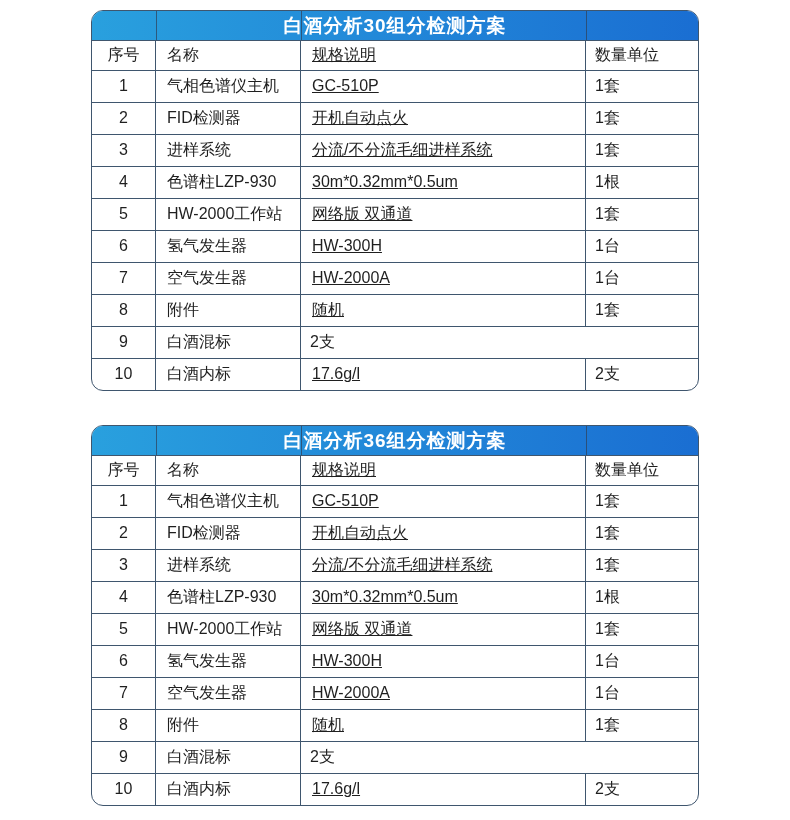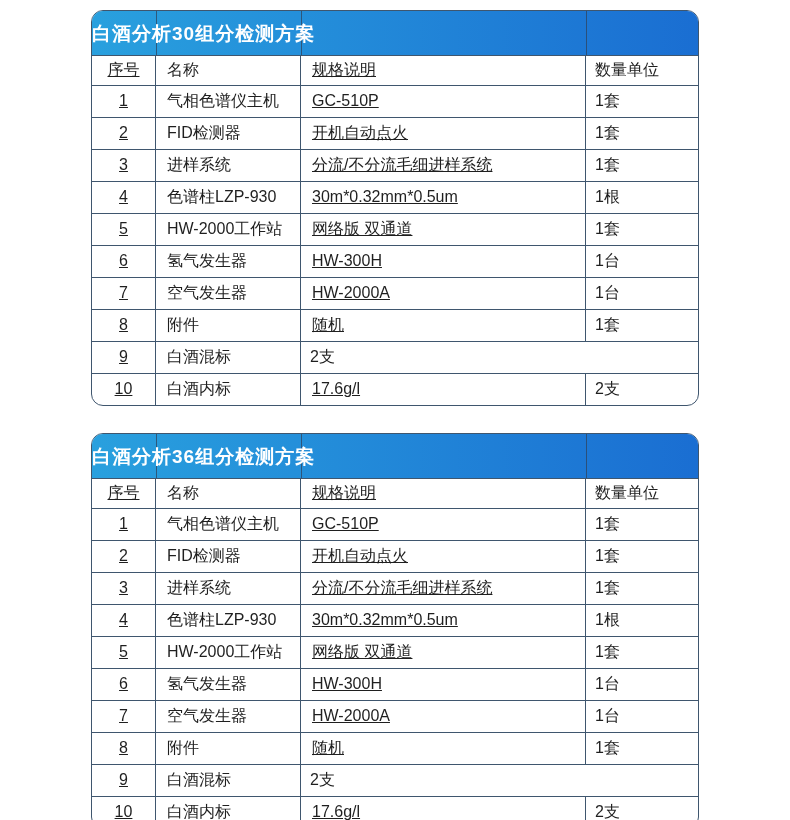--- a/index.html
+++ b/index.html
@@ -19,26 +19,26 @@
   }
   .page{padding-top:10px;}
   .spec-table{
     width:608px;
     margin:0 auto 0 91px;
     border:1.5px solid var(--line);
     border-radius:12px;
     overflow:hidden;
     background:#ffffff;
   }
-  .spec-table + .spec-table{margin-top:27px;}
+  .spec-table + .spec-table{margin-top:34px;}
   .title-bar{
     position:relative;
-    height:44px;
+    height:29px;
     background:linear-gradient(90deg,var(--grad-a),var(--grad-b));
-    display:flex;align-items:center;justify-content:flex-start;
+    display:flex;align-items:center;justify-content:center;
   }
   .title-bar .vline{
     position:absolute;top:0;bottom:0;width:1px;
     background:rgba(47,67,92,0.75);
   }
   .vl1{left:64px;} .vl2{left:209px;} .vl3{left:494px;}
   .title{
     position:relative;
     font-size:19px;font-weight:bold;color:var(--title-text);
     letter-spacing:1px;line-height:1;
@@ -50,21 +50,21 @@
   .row,.header-row{border-top:1px solid var(--line);}
   .title-bar + .header-row{border-top:1px solid var(--line);}
   .cell{
     min-height:31px;
     display:flex;align-items:center;
     font-size:16px;
     padding:4px 4px 4px 11px;
     line-height:1.15;
   }
   .header-row .cell{min-height:29px;}
-  .c-idx{justify-content:center;padding-left:4px;border-right:1px solid var(--line);text-decoration:underline;}
+  .c-idx{justify-content:center;padding-left:4px;border-right:1px solid var(--line);}
   .c-name{border-right:1px solid var(--line);}
   .c-spec{border-right:1px solid var(--line);text-decoration:underline;}
   .c-qty{padding-left:9px;}
 </style>
 </head>
 <body>
 
 <div class="page">
 
   <section class="spec-table">

